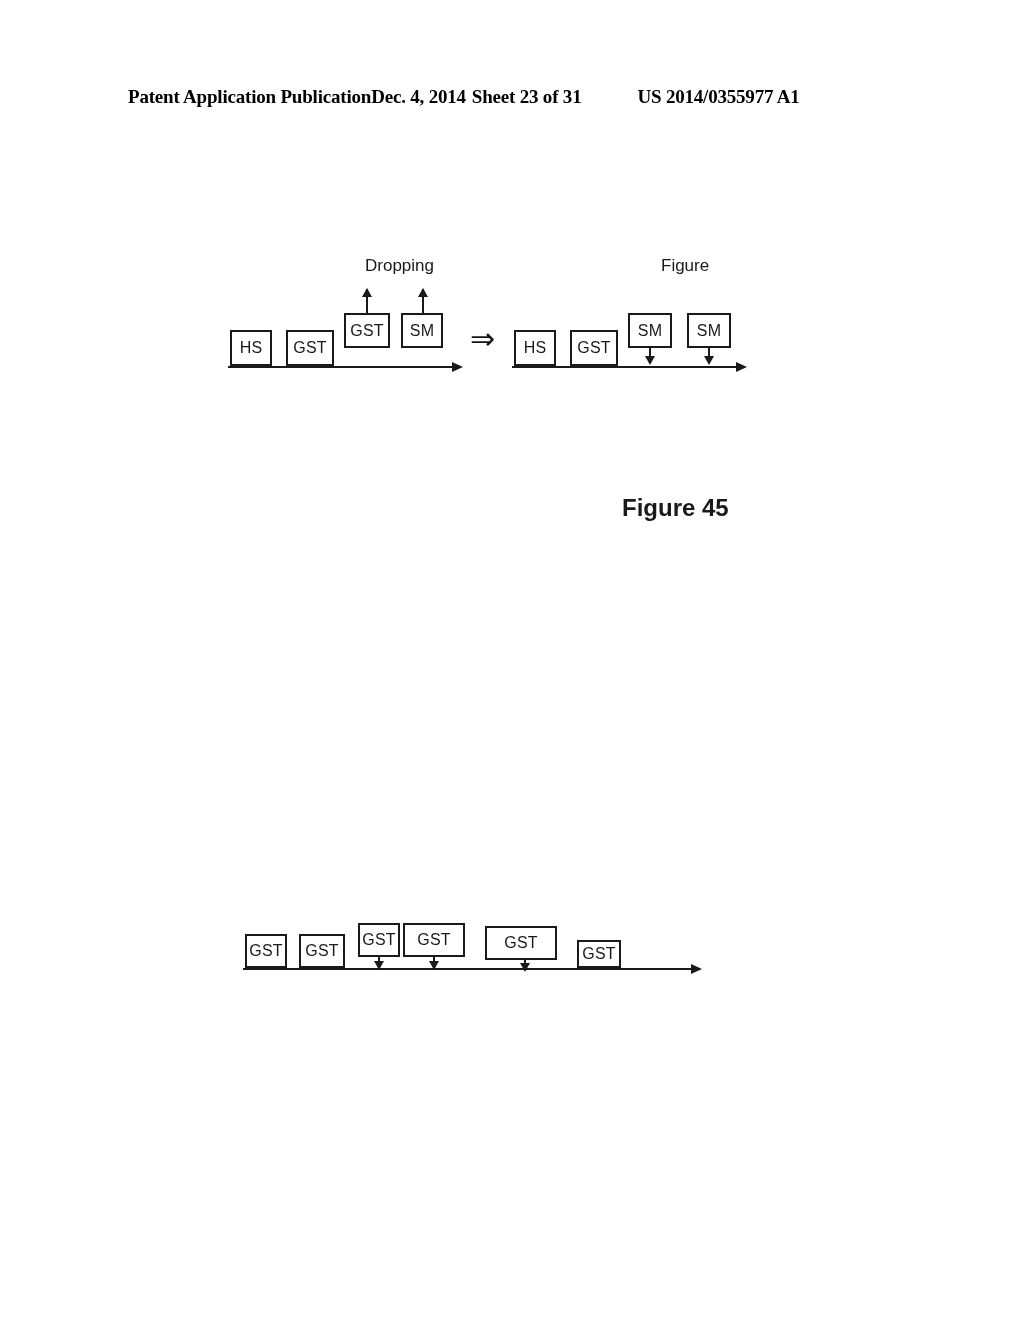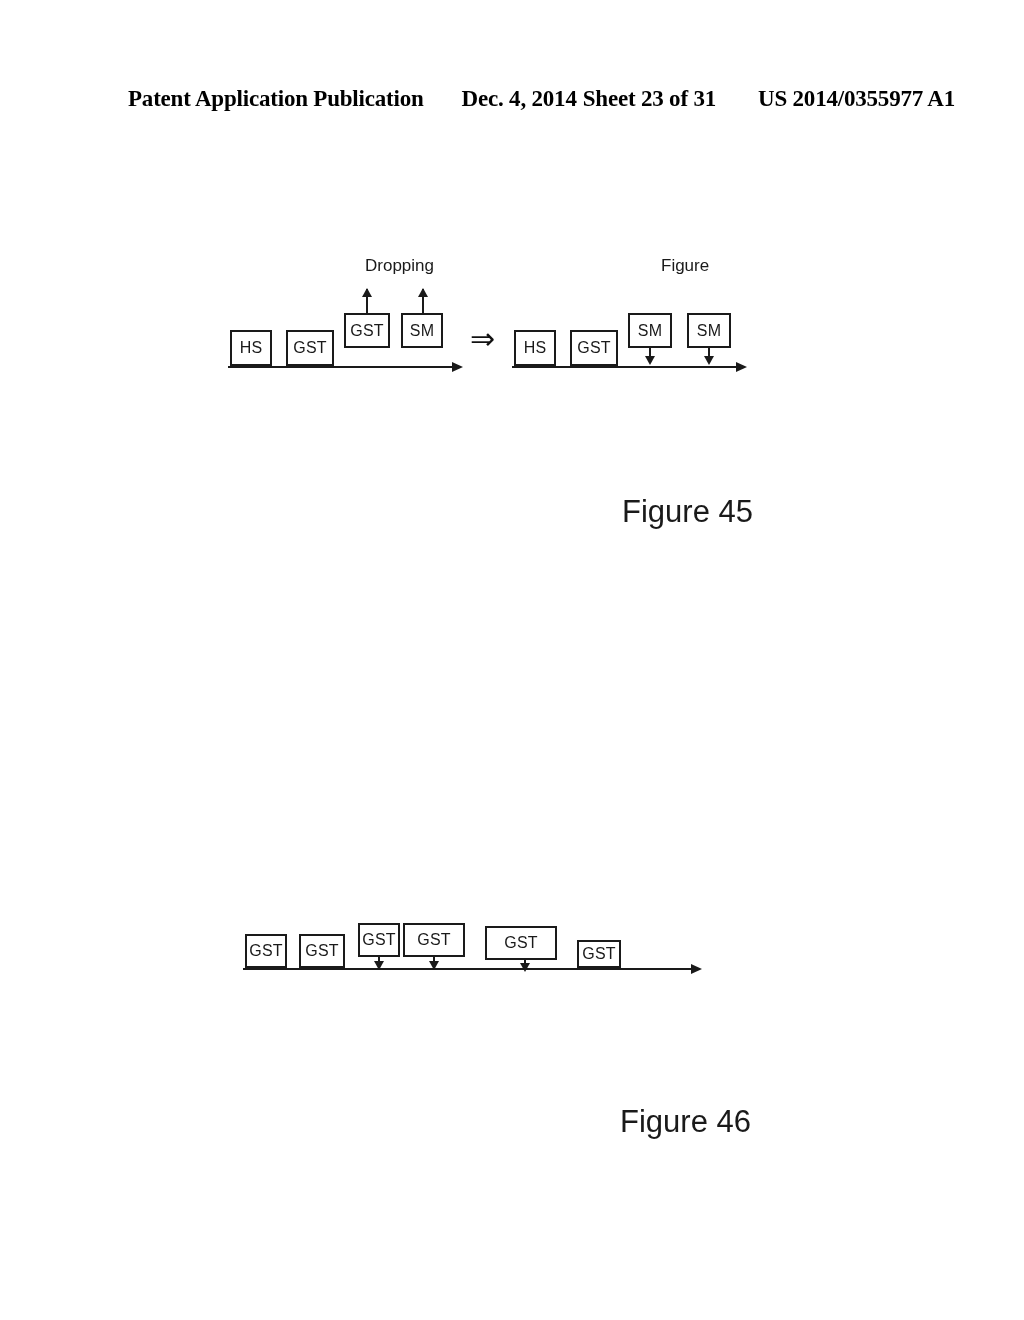--- a/index.html
+++ b/index.html
@@ -19,30 +19,30 @@
 
   
   #page-header {
     position: absolute;
     top: 86px;
     left: 128px;
     width: 768px;
     height: 28px;
     font-family: "Liberation Serif", serif;
     font-weight: bold;
-    font-size: 23px;
+    font-size: 19px;
     letter-spacing: -0.2px;
     white-space: nowrap;
     display: flex;
     align-items: baseline;
   }
   #page-header .hdr-pub   { }
-  #page-header .hdr-date  { margin-left: 38px; }
+  #page-header .hdr-date  { }
   #page-header .hdr-sheet { margin-left: 6px; }
-  #page-header .hdr-num   { margin-left: 42px; }
+  #page-header .hdr-num   { margin-left: 56px; }
 
   
   .fig {
     position: absolute;
   }
   .axis-line {
     position: absolute;
     height: 0;
     border-top: 2px solid #1a1a1a;
   }
@@ -96,24 +96,24 @@
   }
   .big-arrow {
     position: absolute;
     font-size: 30px;
     line-height: 1;
     color: #111111;
     font-family: "DejaVu Sans", sans-serif;
   }
   .fig-title {
     position: absolute;
-    font-size: 31px;
+    font-size: 24px;
     color: #1a1a1a;
     white-space: nowrap;
-    font-weight: 400;
+    font-weight: 700;
   }
 </style>
 </head>
 <body>
 
 <div id="page-header">
   <span class="hdr-pub">Patent Application Publication</span>
   <span class="hdr-date">Dec. 4, 2014</span>
   <span class="hdr-sheet">Sheet 23 of 31</span>
   <span class="hdr-num">US 2014/0355977 A1</span>
@@ -207,14 +207,13 @@
   <div class="pkt" style="left:485px; top:926px; width:72px; height:34px;">
     <span>GST</span>
   </div>
   <div class="vline" style="left:524px; top:960px; height:5px;"></div>
   <div class="vhead-down" style="left:520px; top:963px;"></div>
 
   <div class="pkt" style="left:577px; top:940px; width:44px; height:28px;">
     <span>GST</span>
   </div>
 
-  <div class="fig-title" style="left:620px; top:1104px;">Figure 46</div>
 </div>
 
 </body></html>

